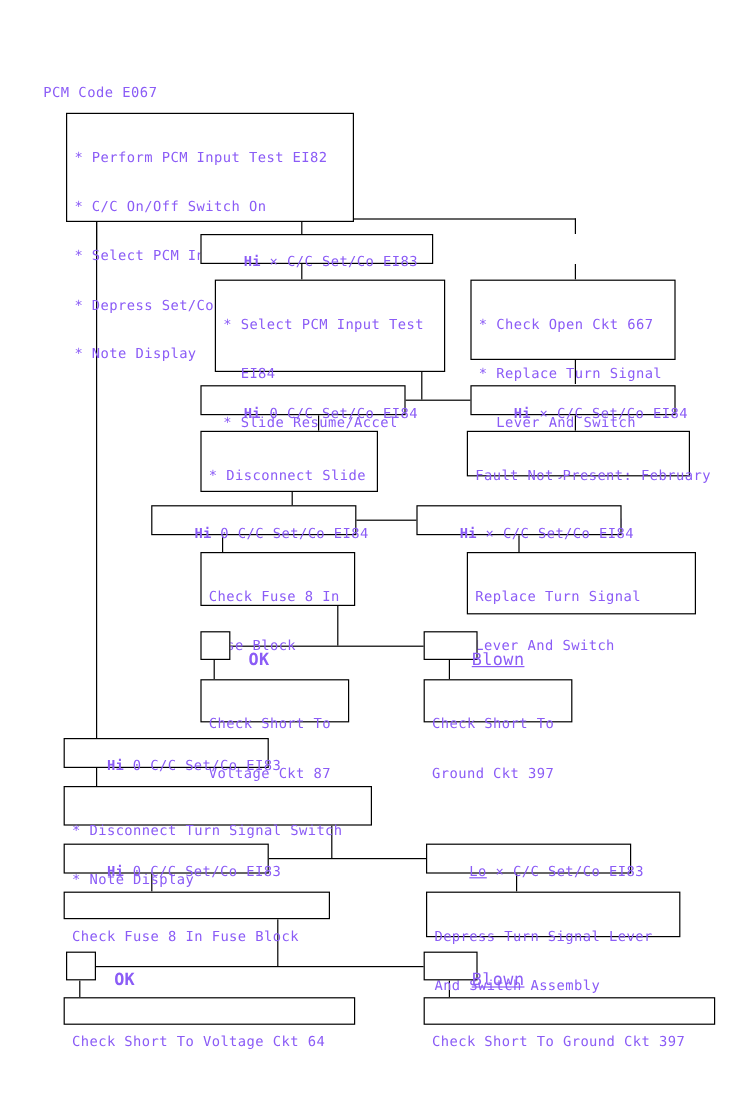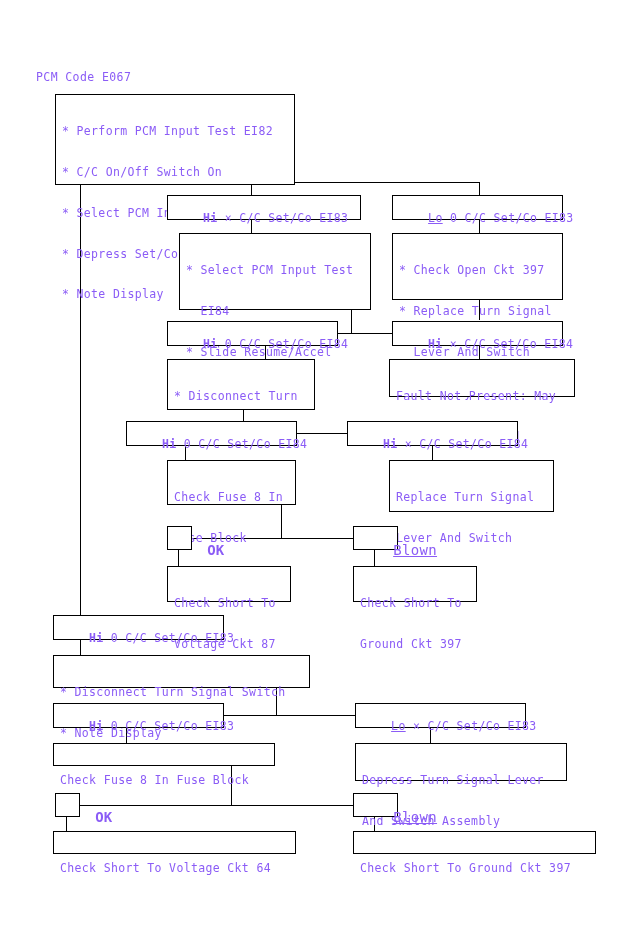--- a/index.html
+++ b/index.html
@@ -129,72 +129,69 @@
     <div>* C/C On/Off Switch On</div>
     <div>* Select PCM Input Test EI83</div>
     <div>* Depress Set/Coast Button</div>
     <div>* Note Display</div>
   </div>
 
   <div class="box tight" style="left:167px; top:195px; width:194px; height:25px;">
     <span class="b">Hi</span><span> × C/C Set/Co EI83</span>
   </div>
 
-  <div class="box tight" style="left:392px; top:195px; width:171px; height:25px;">
-    <span class="u">Lo</span><span> 0 C/C Set/Co EI83</span>
-  </div>
 
   <div class="box" style="left:179px; top:233px; width:192px; height:77px;">
     <div>* Select PCM Input Test</div>
     <div>  EI84</div>
     <div>* Slide Resume/Accel</div>
     <div>  Button</div>
     <div>* Note Display</div>
   </div>
 
   <div class="box" style="left:392px; top:233px; width:171px; height:67px;">
-    <div>* Check Open Ckt 397</div>
+    <div>* Check Open Ckt 667</div>
     <div>* Replace Turn Signal</div>
     <div>  Lever And Switch</div>
     <div>  Assembly</div>
   </div>
 
   <div class="box tight" style="left:167px; top:321px; width:171px; height:25px;">
     <span class="b">Hi</span><span> 0 C/C Set/Co EI84</span>
   </div>
 
   <div class="box tight" style="left:392px; top:321px; width:171px; height:25px;">
     <span class="b">Hi</span><span> × C/C Set/Co EI84</span>
   </div>
 
   <div class="box" style="left:167px; top:359px; width:148px; height:51px;">
-    <div>* Disconnect Turn</div>
+    <div>* Disconnect Slide</div>
     <div>  Signal Switch</div>
     <div>* Note Display</div>
   </div>
 
   <div class="box" style="left:389px; top:359px; width:186px; height:38px;">
-    <div>Fault Not Present: May</div>
+    <div>Fault Not Present: February</div>
     <div>Be Driver Induced</div>
   </div>
 
   <div class="box tight" style="left:126px; top:421px; width:171px; height:25px;">
     <span class="b">Hi</span><span> 0 C/C Set/Co EI84</span>
   </div>
 
   <div class="box tight" style="left:347px; top:421px; width:171px; height:25px;">
     <span class="b">Hi</span><span> × C/C Set/Co EI84</span>
   </div>
 
   <div class="box" style="left:167px; top:460px; width:129px; height:45px;">
     <div>Check Fuse 8 In</div>
     <div>Fuse Block</div>
   </div>
 
-  <div class="box" style="left:389px; top:460px; width:165px; height:52px;">
+  <div class="box" style="left:389px; top:460px; width:191px; height:52px;">
     <div>Replace Turn Signal</div>
     <div>Lever And Switch</div>
     <div>Assembly</div>
   </div>
 
   <div class="label-box" style="left:167px; top:526px; width:25px; height:24px; padding:3px 4px;">
     <span class="b">OK</span>
   </div>
 
   <div class="label-box" style="left:353px; top:526px; width:45px; height:24px; padding:3px 4px;">

